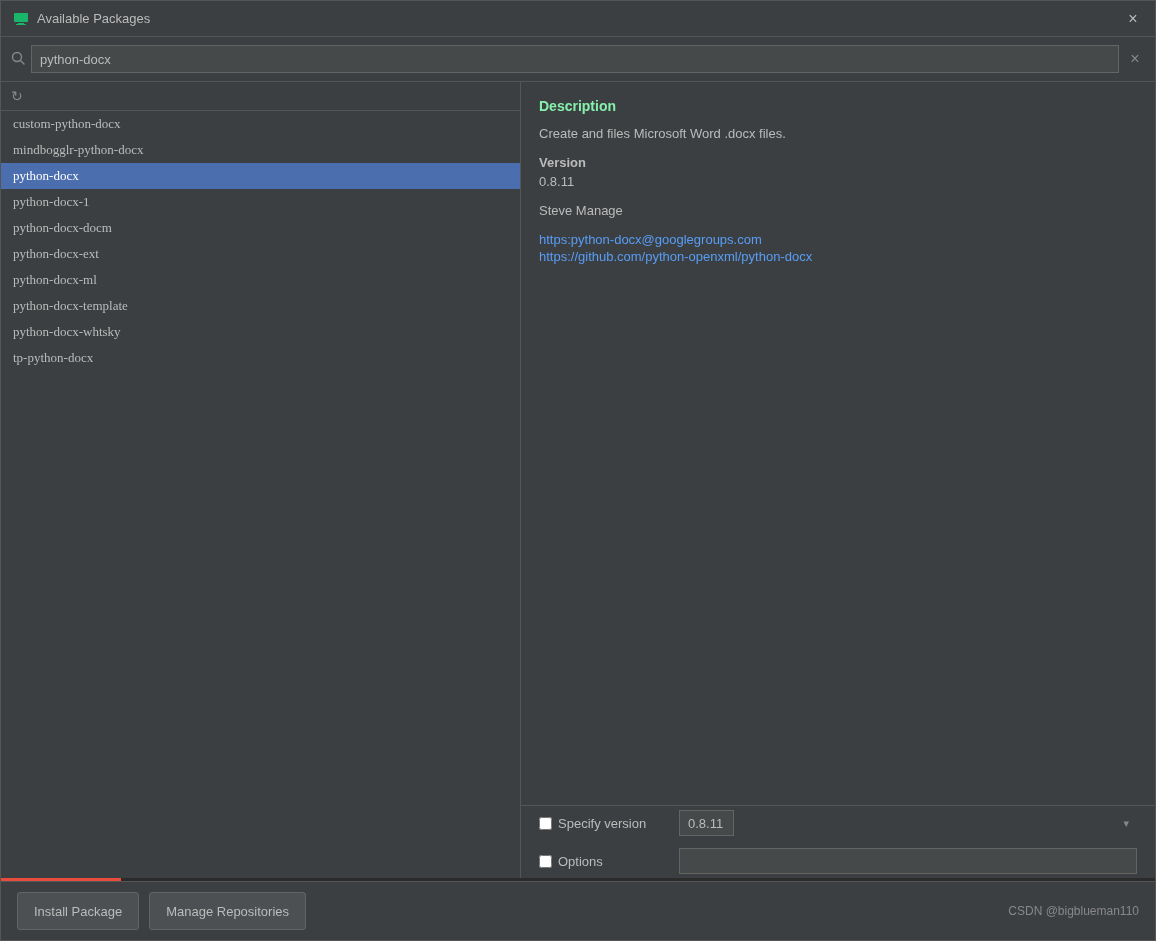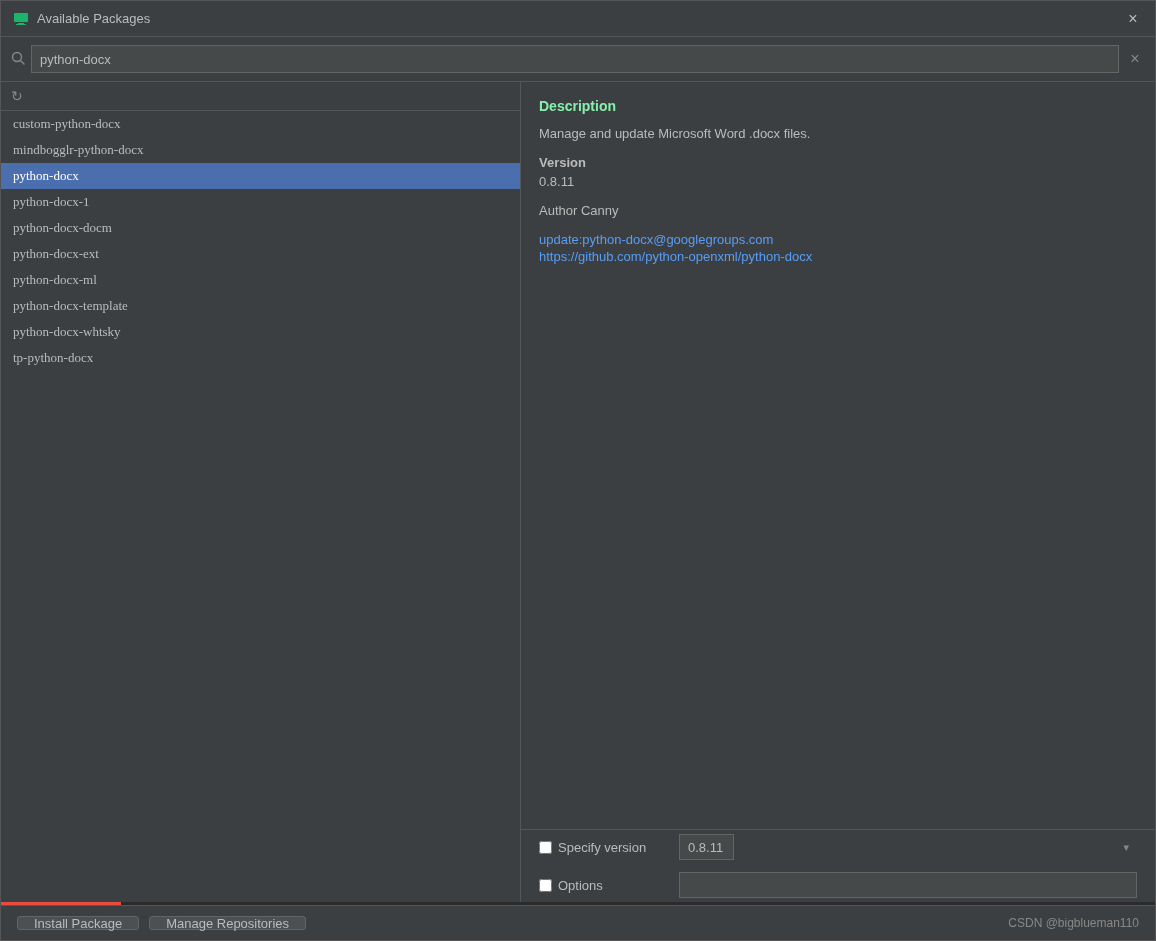--- a/index.html
+++ b/index.html
@@ -287,21 +287,21 @@
     }
 
     .btn {
       padding: 5px 16px;
       font-size: 13px;
       cursor: pointer;
       border-radius: 3px;
       border: 1px solid #646464;
       background: #4c5052;
       color: #bbbbbb;
-      height: 14px;
+      height: 38px;
       display: flex;
       align-items: center;
     }
 
     .footer-right {
       color: #888;
       font-size: 12px;
     }
 
     .progress-bar-container {
@@ -361,25 +361,25 @@
           <li class="package-item">python-docx-ml</li>
           <li class="package-item">python-docx-template</li>
           <li class="package-item">python-docx-whtsky</li>
           <li class="package-item">tp-python-docx</li>
         </ul>
     </div>
 
     <div class="detail-panel">
       <div class="description-section">
         <div class="section-title">Description</div>
-        <div class="desc-text">Manage and update Microsoft Word .docx files.</div>
+        <div class="desc-text">Create and files Microsoft Word .docx files.</div>
         <div class="field-label">Version</div>
         <div class="field-value">0.8.11</div>
-        <div class="field-value">Author Canny</div>
-        <a class="link-text" href="#">update:python-docx@googlegroups.com</a>
+        <div class="field-value">Steve Manage</div>
+        <a class="link-text" href="#">https:python-docx@googlegroups.com</a>
         <a class="link-text" href="#">https://github.com/python-openxml/python-docx</a>
       </div>
 
       <div class="bottom-options">
         <div class="option-row">
           <label class="checkbox-label">
             <input type="checkbox" class="checkbox-input" style="">
             <span>Specify version</span>
           </label>
           <div class="version-select-wrap">

